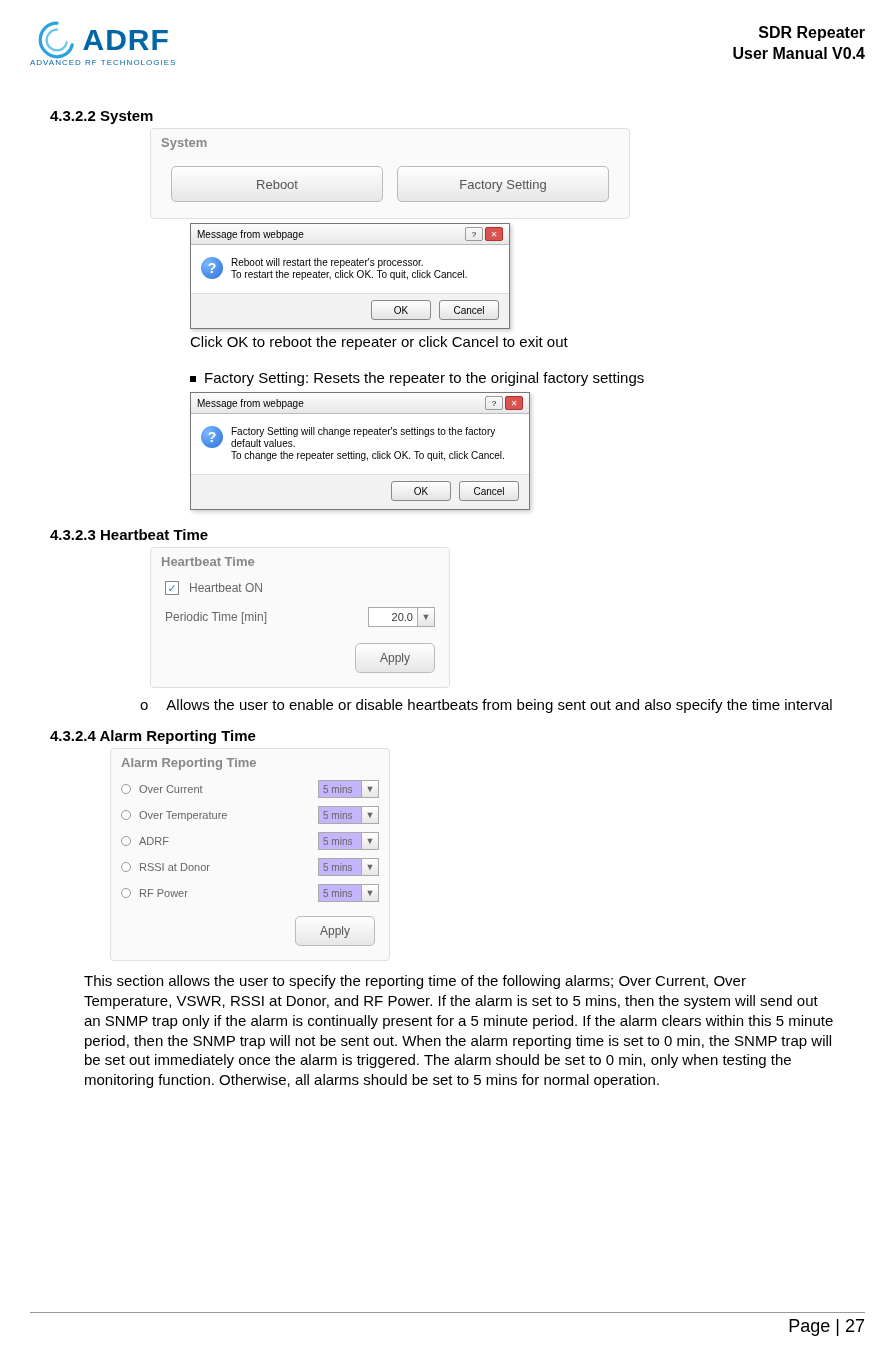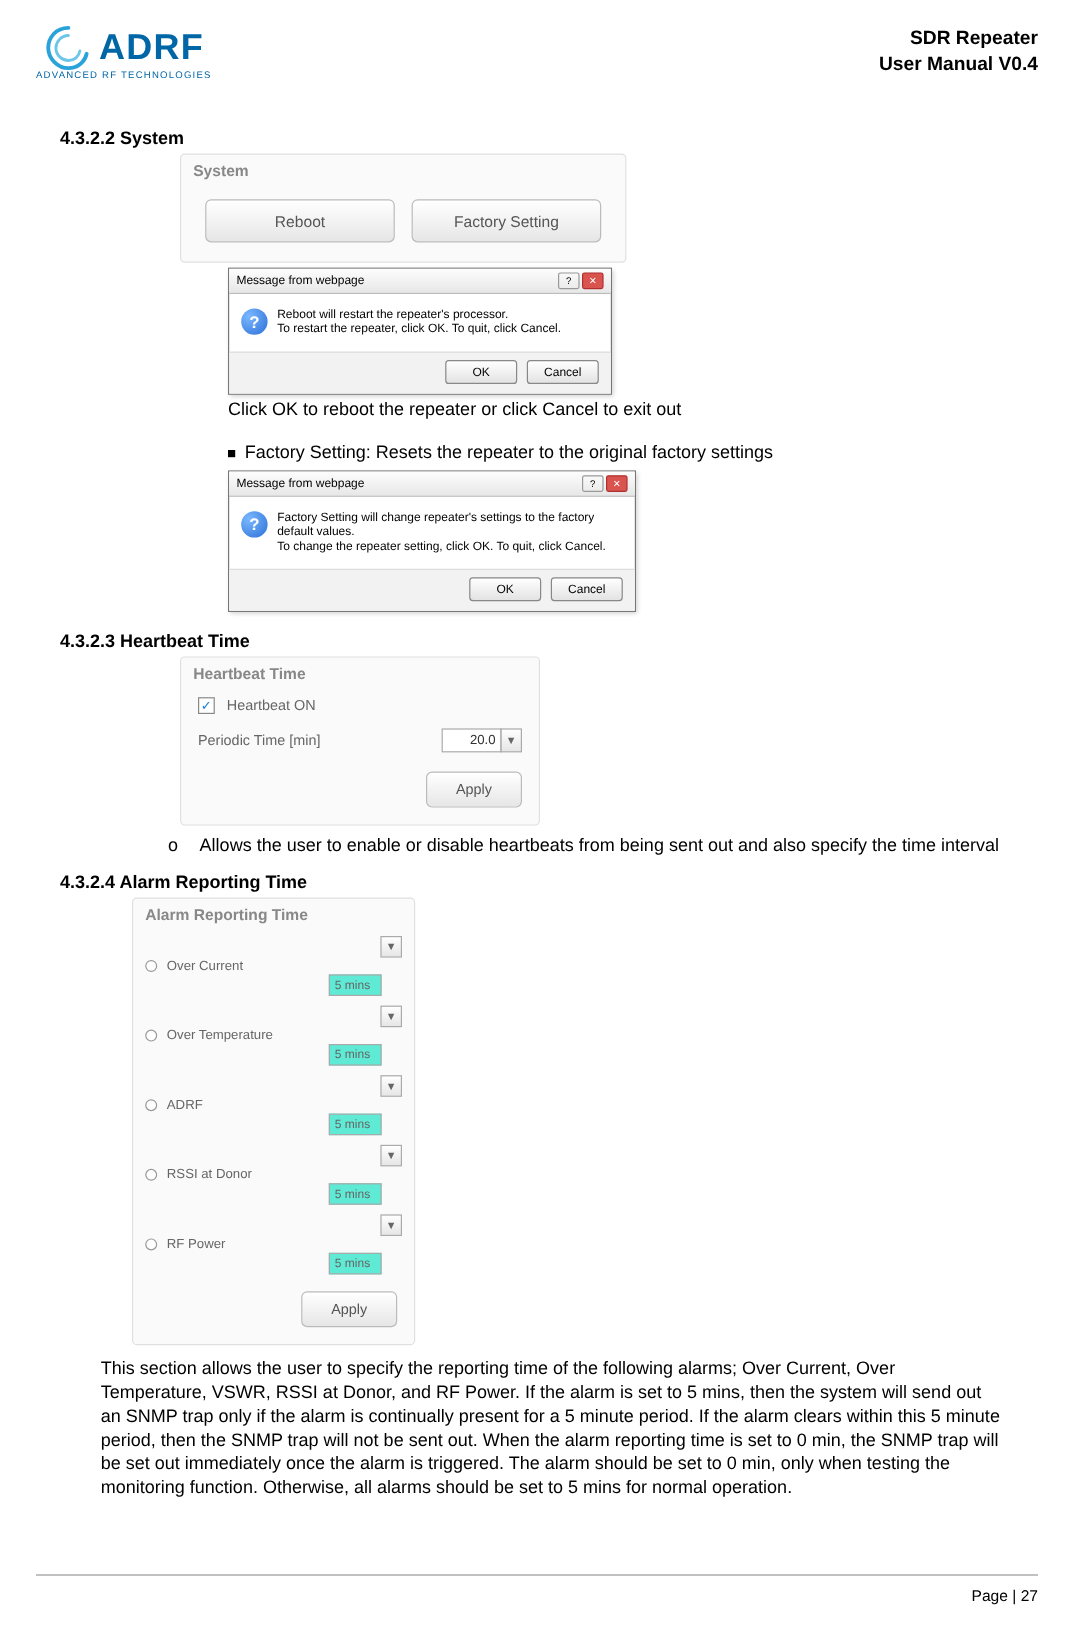--- a/index.html
+++ b/index.html
@@ -56,21 +56,21 @@
     }
     .section-heading {
       font-weight: bold;
       font-size: 15px;
       margin-bottom: 4px;
       margin-top: 12px;
     }
     
     .sys-panel {
       margin-left: 100px;
-      width: 372px;
+      width: 480px;
       background: #fafafa;
       border: 1px solid #e0e0e0;
       border-radius: 4px;
     }
     .panel-title {
       font-size: 13px;
       font-weight: bold;
       color: #888;
       padding: 6px 10px 6px 10px;
     }
@@ -219,56 +219,56 @@
     }
     .o-bullet {
       margin-left: 90px;
       margin-top: 8px;
       font-size: 15px;
     }
     .o-bullet .o { margin-right: 18px; }
     
     .alarm-panel {
       margin-left: 60px;
-      width: 236px;
+      width: 280px;
       background: #fafafa;
       border: 1px solid #e0e0e0;
       border-radius: 4px;
       margin-top: 2px;
     }
     .alarm-row {
       display:flex; align-items:center; justify-content: space-between;
       padding: 4px 10px;
       font-size: 11px; color:#666;
     }
     .alarm-left { display:flex; align-items:center; gap:8px;}
     .radio { width:10px; height:10px; border:1px solid #999; border-radius:50%; background:#fff; }
     .alarm-dd { display:flex; }
     .alarm-input {
-      width: 44px; height:18px; border:1px solid #aaa; background:#5eead4; font-size:10px; padding:0 4px; display:flex; align-items:center;margin-top:32px;
+      width: 44px; height:18px; border:1px solid #aaa; background:#c4b5fd; font-size:10px; padding:0 4px; display:flex; align-items:center;
     }
     .para {
       margin-left: 34px;
       margin-right: 10px;
       margin-top: 10px;
       font-size: 15px;
       line-height: 1.32;
     }
     .footer-line {
       position: absolute;
       bottom: 46px;
       left: 30px;
       right: 30px;
       border-top: 1px solid #999;
     }
     .footer-text {
       position: absolute;
       bottom: 22px;
       right: 30px;
-      font-size: 13px;
+      font-size: 18px;
     }
   </style>
 </head>
 <body>
 
 <div class="header-row">
   <div class="logo-block">
     <div class="logo-main">
       <svg class="logo-swirl" viewBox="0 0 50 50">
         <path d="M25 4 C12 4 4 14 4 25 C4 36 14 46 25 46 C34 46 42 40 44 31" stroke="#29a3d9" stroke-width="4" fill="none" stroke-linecap="round"></path>

